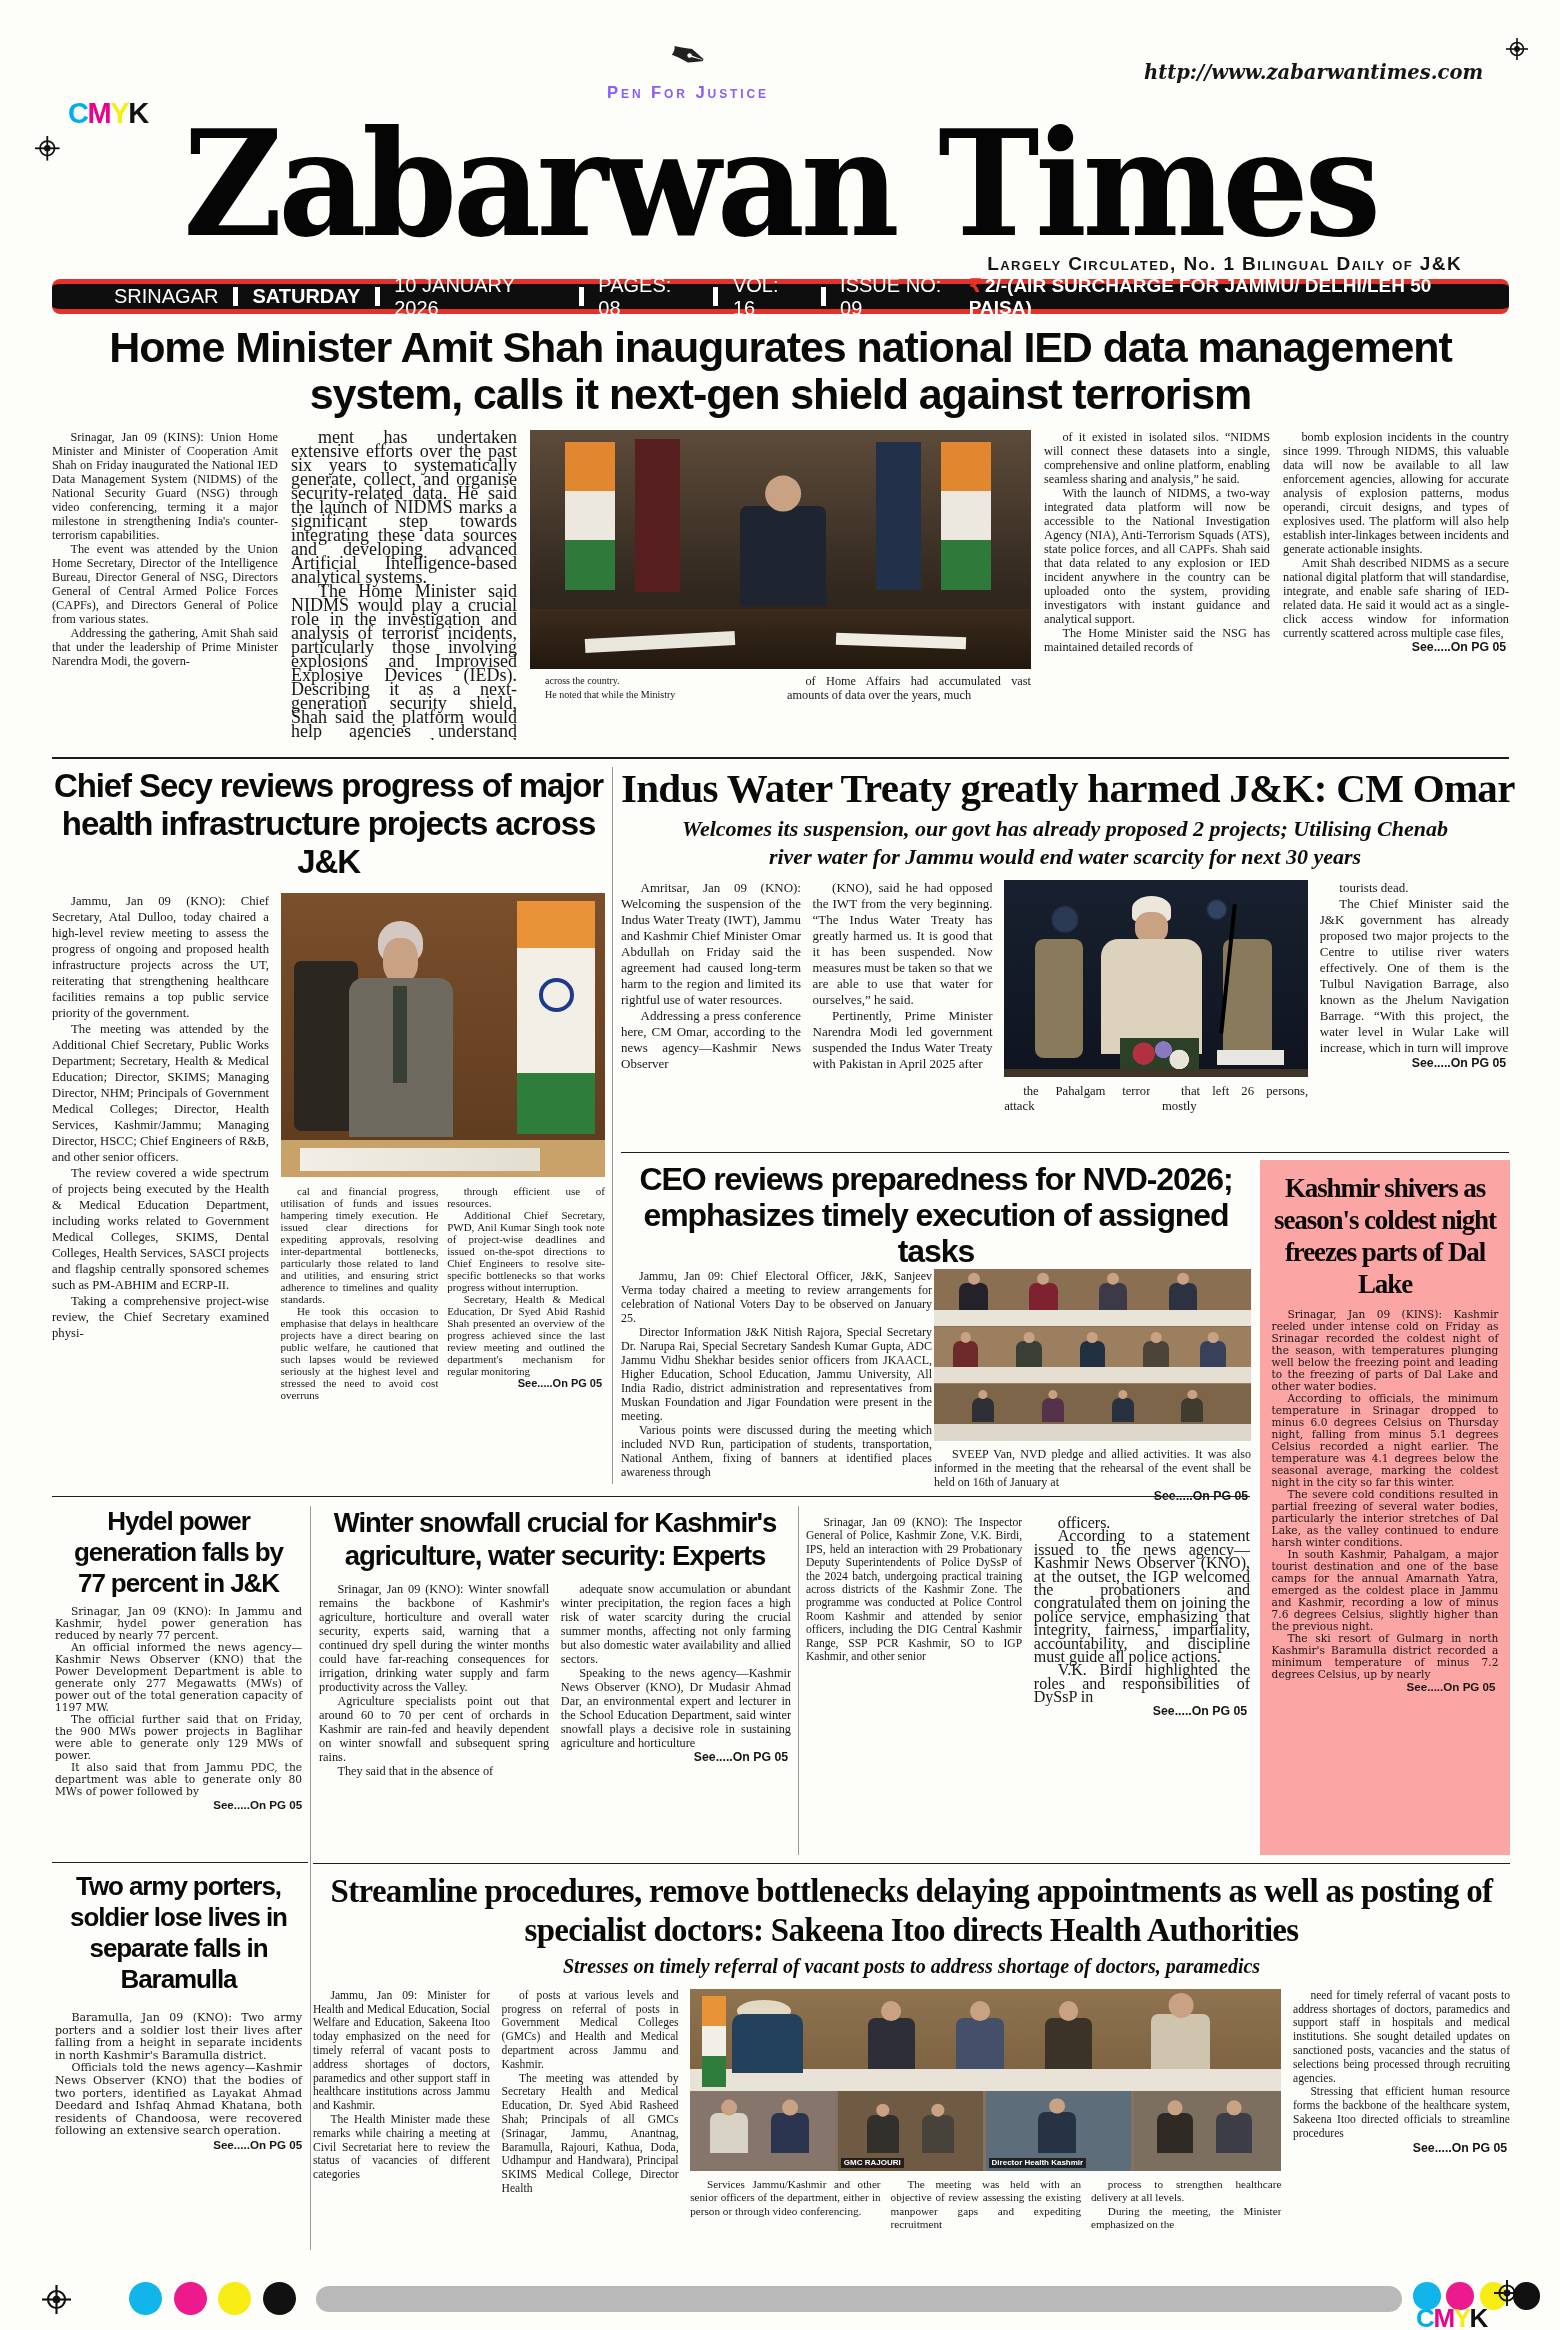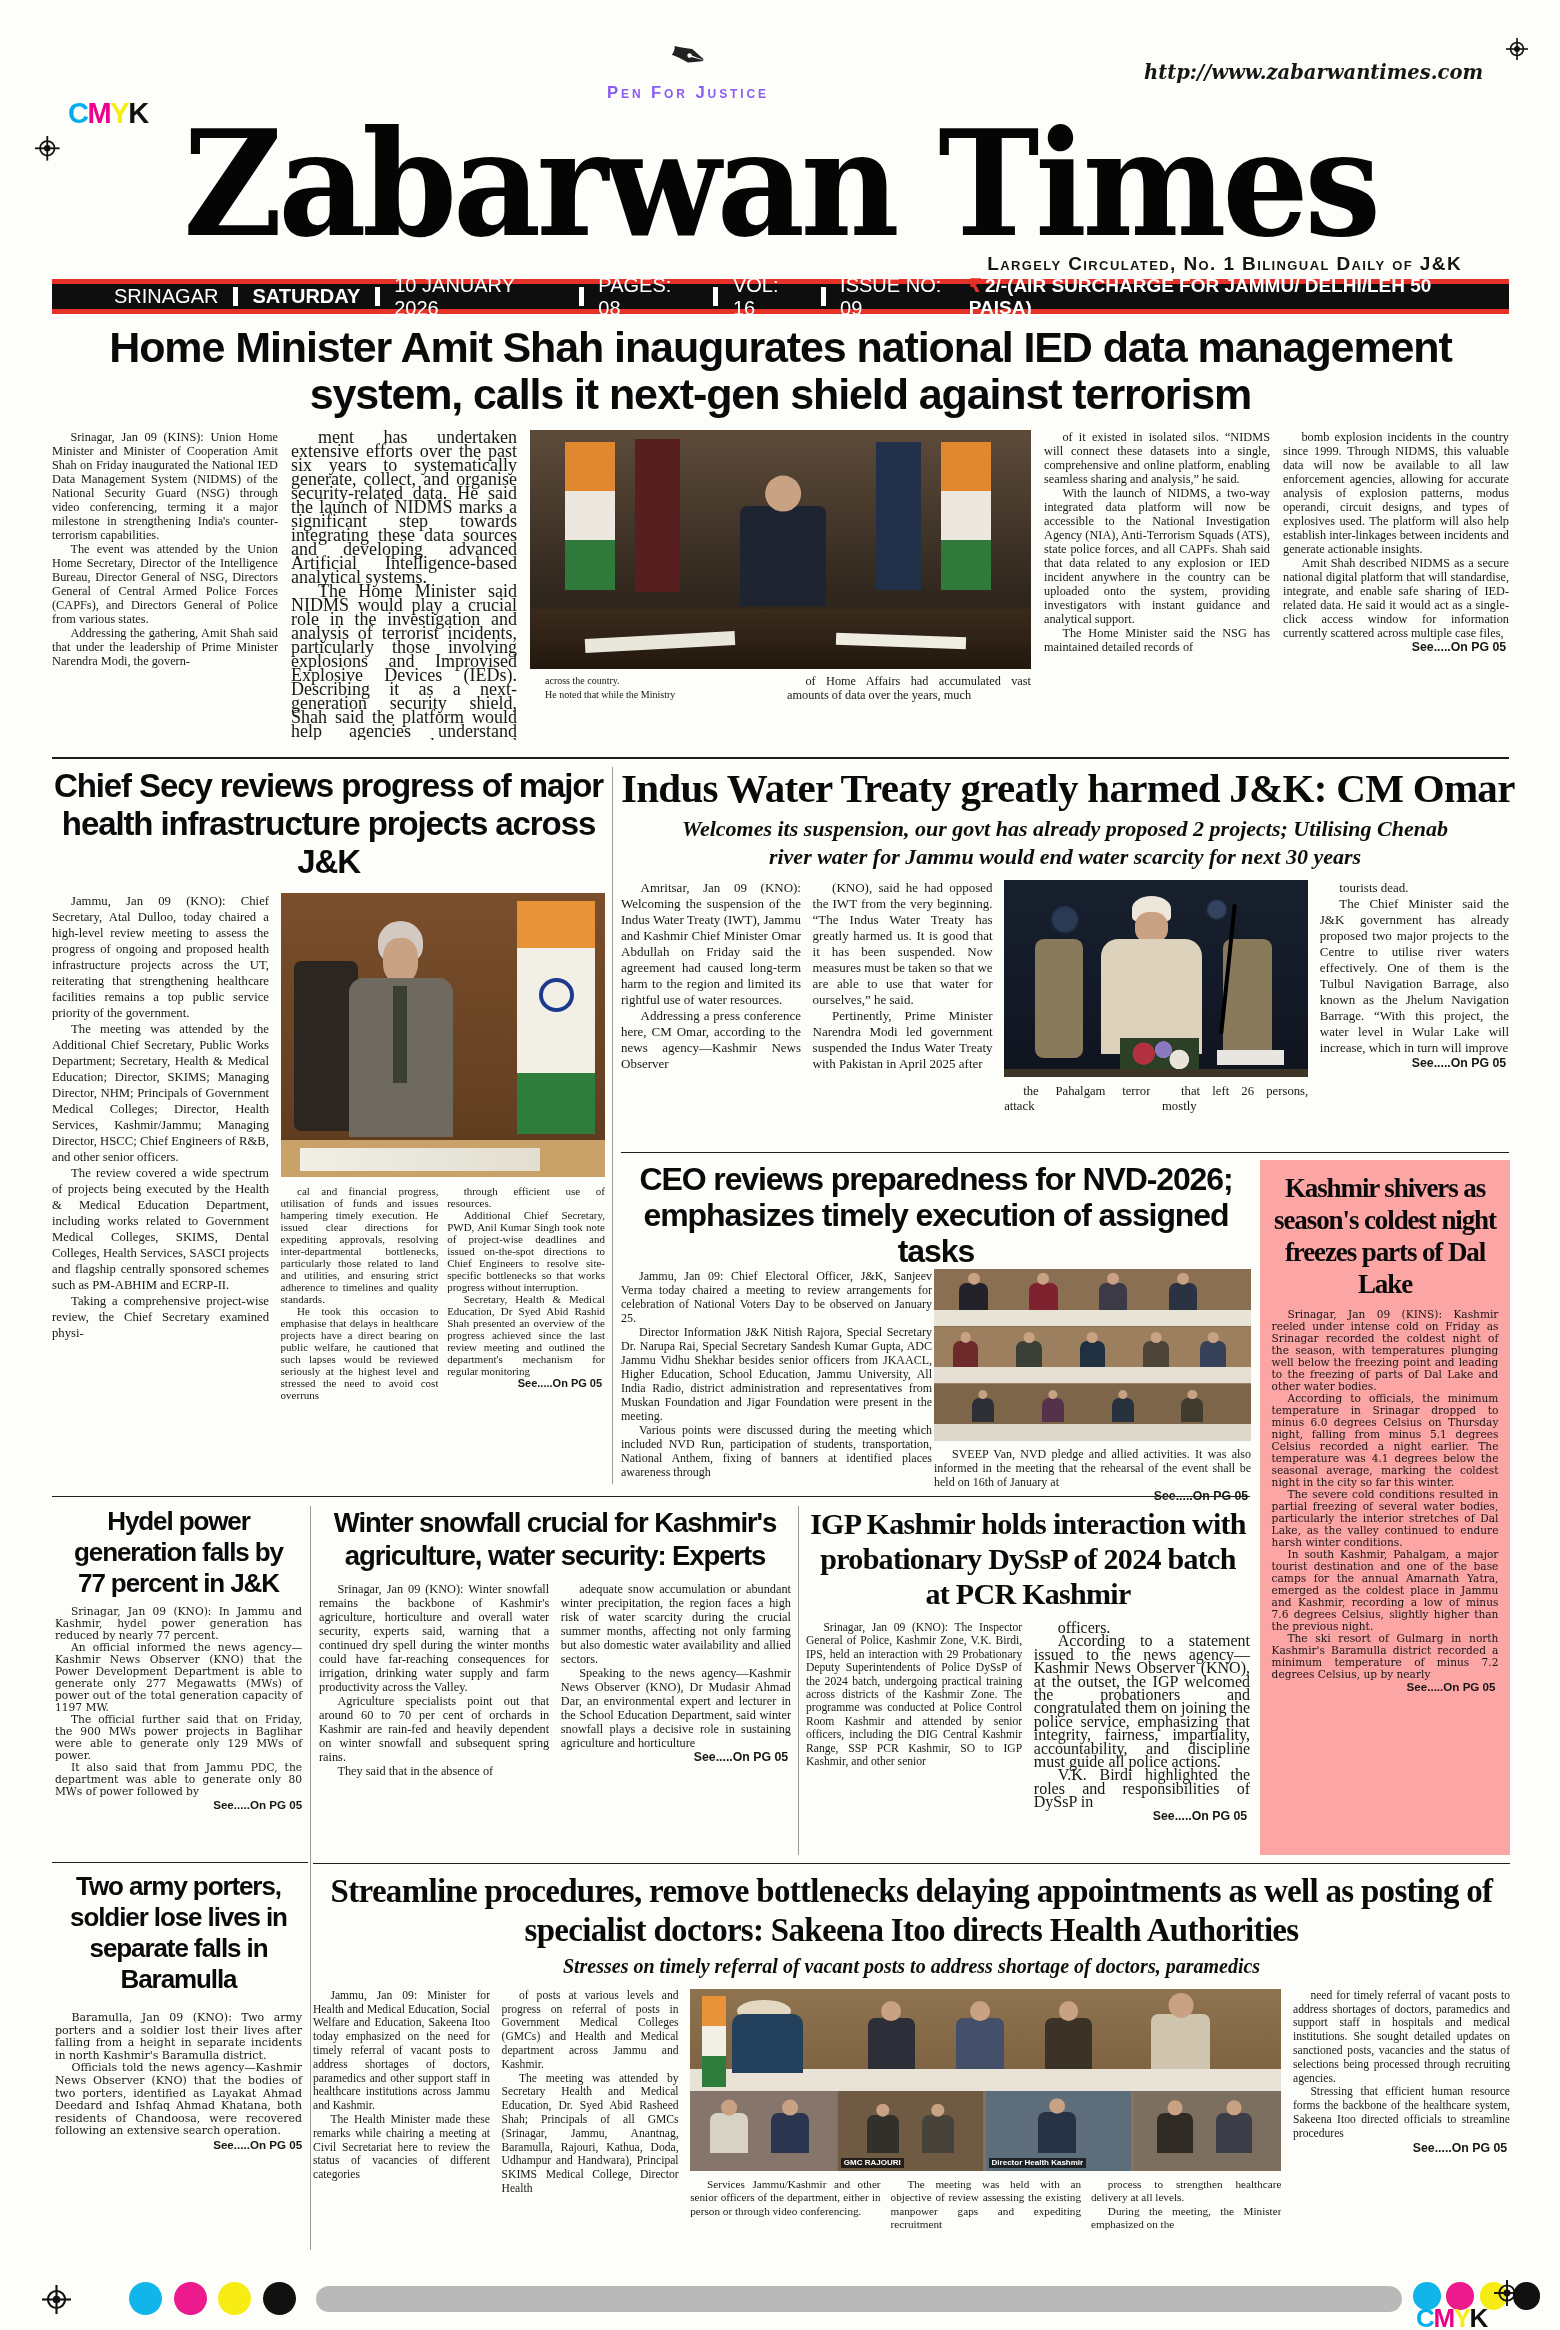--- a/index.html
+++ b/index.html
@@ -13,21 +13,21 @@
   
   .cmyk-mark span { font:bold 29px "Liberation Sans",sans-serif; letter-spacing:-1.4px; }
   .c-c{color:#00aeef}.c-m{color:#ec008c}.c-y{color:#f7ec13}.c-k{color:#111}
   .pen-logo { text-align:center; width:232px; }
   .pen-icon { display:inline-block; font-size:46px; transform:rotate(18deg); font-family:"DejaVu Sans",sans-serif; color:#222; }
   .pen-text { font:bold 16.7px "Liberation Sans",sans-serif; letter-spacing:2.9px; font-variant:small-caps; color:#8b5cf6; }
   .website { font:bold italic 19.5px "DejaVu Serif",serif; text-align:right; }
   .masthead-title { font-family:"DejaVu Serif",serif; font-weight:bold; font-size:136px; line-height:142px; text-align:center; letter-spacing:-4.3px; transform:scaleY(1.08); transform-origin:top center; color:#050505; white-space:nowrap; }
   .tagline { font:bold 19px "Liberation Sans",sans-serif; font-variant:small-caps; letter-spacing:1.4px; text-align:right; color:#161616; }
   .infobar { background:#0e0e0e; border-top:5px solid #e53127; border-bottom:5px solid #e53127; color:#fff;
-             display:flex; align-items:center; justify-content:space-between; font-family:"Liberation Sans",sans-serif; }
+             display:flex; align-items:center; justify-content:space-between; font-family:"Liberation Sans",sans-serif;border-radius:8px; }
   .infobar-left { display:flex; align-items:center; font-size:20px; letter-spacing:0; padding-left:62px; }
   .infobar-left .strong { font-weight:bold; }
   .sep { width:5px; height:19.5px; background:#fff; margin:0 14.5px; display:inline-block; }
   .infobar-right { font-size:19px; font-weight:bold; padding-right:10px; }
   .rupee { color:#e53127; font-family:"DejaVu Sans",sans-serif; font-weight:bold; margin-right:2.9px; }
 
   
   .hl   { font-family:"Liberation Sans",sans-serif; font-weight:bold; text-align:center; color:#0a0a0a; letter-spacing:-1.1px; }
   .hl-serif { font-family:"Liberation Serif",serif; font-weight:bold; text-align:center; color:#0a0a0a; letter-spacing:-0.7px; }
   .subhead { font-family:"Liberation Serif",serif; font-weight:bold; font-style:italic; text-align:center; color:#0d0d0d; }
@@ -317,21 +317,20 @@
       <div class="body-text serif-body" style="font-size:12.3px;line-height:14px">
           <p>adequate snow accumulation or abundant winter precipitation, the region faces a high risk of water scarcity during the crucial summer months, affecting not only farming but also domestic water availability and allied sectors.</p>
           <p>Speaking to the news agency—Kashmir News Observer (KNO), Dr Mudasir Ahmad Dar, an environmental expert and lecturer in the School Education Department, said winter snowfall plays a decisive role in sustaining agriculture and horticulture</p>
         </div>
       <div class="see">See.....On PG 05</div>
     </div>
   </div>
 </section>
 
 <section class="abs" style="left:806px;top:1506px;width:444px;height:349px">
-  <h2 class="hl-serif" style="font-size:30px;line-height:35px">IGP Kashmir holds interaction with probationary DySsP of 2024 batch at PCR Kashmir</h2>
   <div class="cols" style="gap:11.6px;margin-top:10px;height:217px">
     <div class="col body-text serif-body" style="flex:1;font-size:11.6px;line-height:13.4px">
         <p>Srinagar, Jan 09 (KNO): The Inspector General of Police, Kashmir Zone, V.K. Birdi, IPS, held an interaction with 29 Probationary Deputy Superintendents of Police DySsP of the 2024 batch, undergoing practical training across districts of the Kashmir Zone. The programme was conducted at Police Control Room Kashmir and attended by senior officers, including the DIG Central Kashmir Range, SSP PCR Kashmir, SO to IGP Kashmir, and other senior</p>
       </div>
     <div class="col" style="flex:1">
       <div class="body-text serif-body" style="font-size:16px;line-height:13.4px">
           <p>officers.</p>
           <p>According to a statement issued to the news agency—Kashmir News Observer (KNO), at the outset, the IGP welcomed the probationers and congratulated them on joining the police service, emphasizing that integrity, fairness, impartiality, accountability, and discipline must guide all police actions.</p>
           <p>V.K. Birdi highlighted the roles and responsibilities of DySsP in</p>
         </div>

